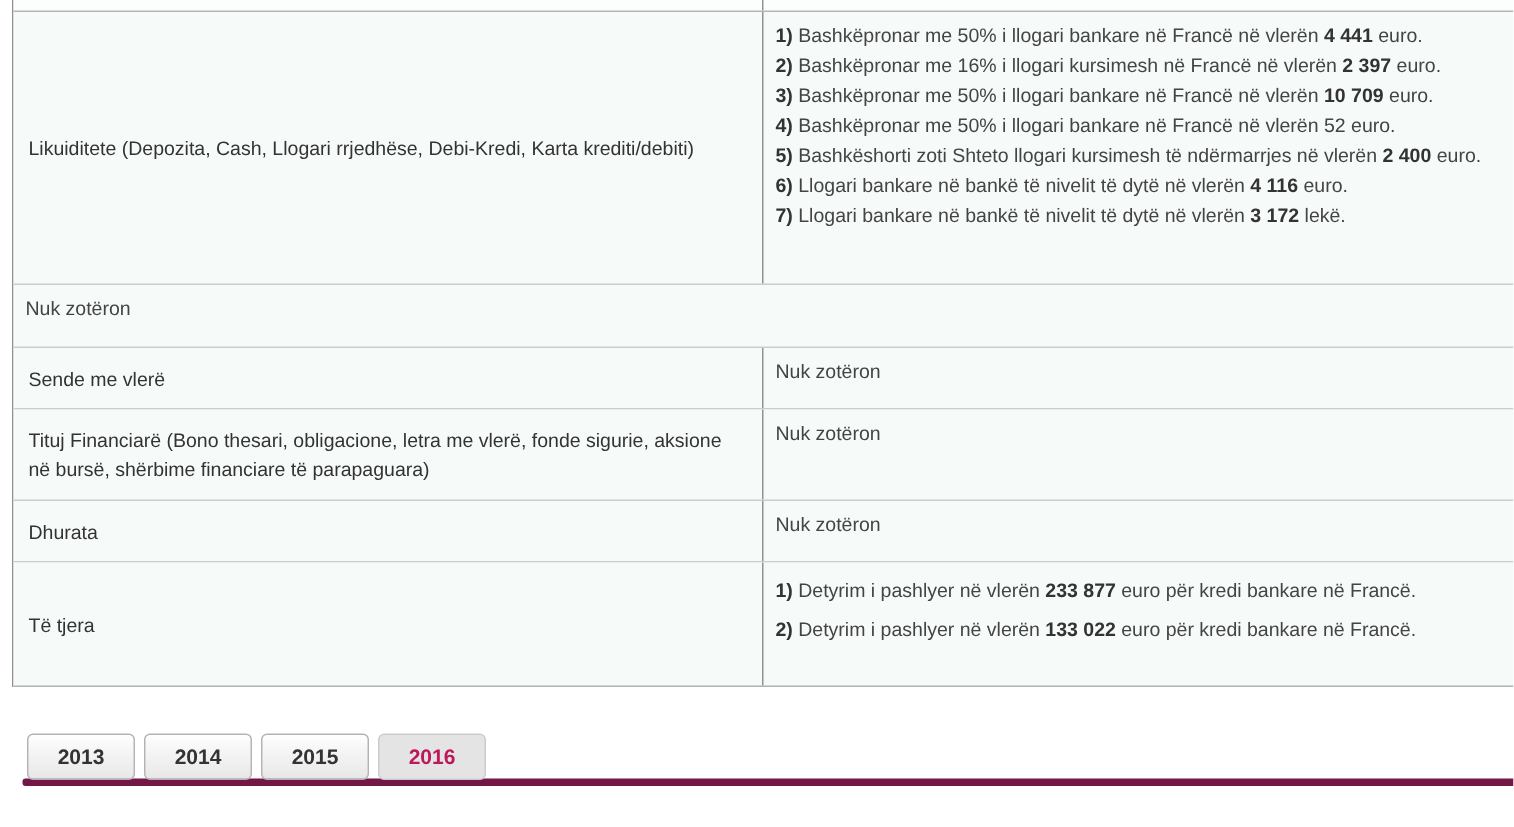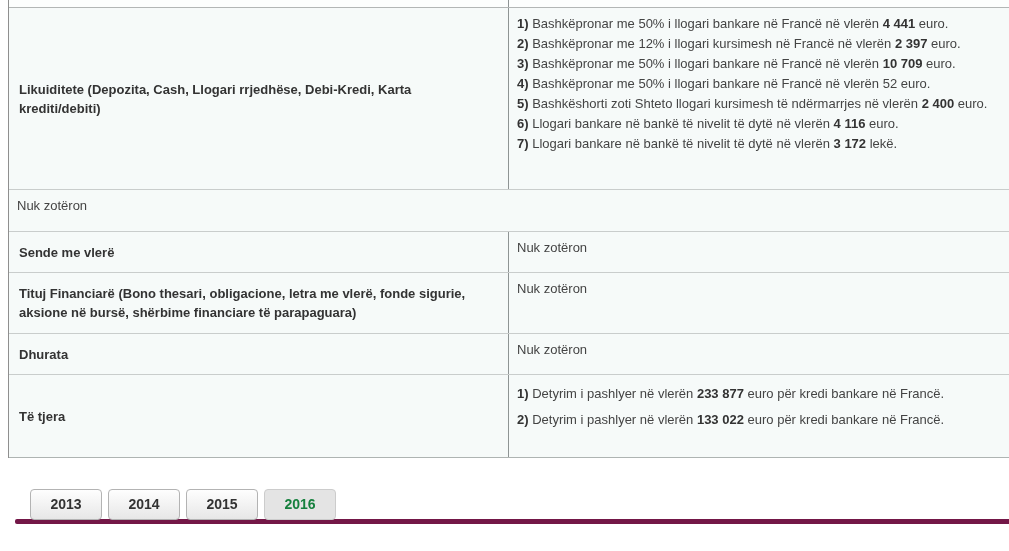--- a/index.html
+++ b/index.html
@@ -15,56 +15,56 @@
   .row-0 { height:8px;  background:#fcfefd; border-bottom:1px solid #b2b6b5; }
   .row-1 { height:182px; }
   .row-2 { height:42px; }
   .row-3 { height:41px; }
   .row-4 { height:61px; }
   .row-5 { height:41px; }
   .row-6 { height:83px; border-bottom:1px solid #aeb4b2; }
 
   .cell-left  { width:500px; flex:0 0 500px; display:flex; align-items:center;
                 padding:8px 14px 8px 10px; border-right:1px solid #8e9494;
-                font-size:13px; font-weight:bold; color:#333; line-height:19px; }
+                font-size:13px; font-weight:normal; color:#333; line-height:19px; }
   .cell-right { flex:1 1 auto; display:flex; flex-direction:column;
                 justify-content:flex-start; padding:6px 10px 6px 8px;
                 font-size:13px; color:#444; }
   .line { line-height:20px; white-space:nowrap; }
   .row-6 .line { margin:3px 0; }
   .line b { color:#333; }
 
   
-  .tabs { position:absolute; left:30px; top:489px; display:flex; }
+  .tabs { position:absolute; left:18px; top:489px; display:flex; }
   .tab-btn { width:72px; height:31px; margin-right:6px; text-align:center;
              line-height:29px; font-size:14px; font-weight:bold; color:#333;
              background:linear-gradient(#fefefe,#e7e7e7);
              border:1px solid #b3b3b3; border-radius:4px;
              cursor:pointer; position:relative; z-index:2; }
-  .tab-btn.disabled { background:#e4e4e4; color:#15803d; border-color:#cccccc;
+  .tab-btn.disabled { background:#e4e4e4; color:#be185d; border-color:#cccccc;
                       cursor:default; }
   .accent-bar { position:absolute; left:15px; top:519px; width:994px; height:5px;
                 border-radius:2px 0 0 2px; z-index:1; }
 </style>
 </head>
 <body>
 
 <div class="stage">
 
   <div class="asset-table" id="asset-table">
     <div class="row row-0">
       <div class="cell-left" style="padding:0;"></div>
       <div class="cell-right" style="padding:0;"></div>
     </div>
 
   <div class="row row-1">
         <div class="cell-left">Likuiditete (Depozita, Cash, Llogari rrjedhëse, Debi-Kredi, Karta krediti/debiti)</div>
         <div class="cell-right">
           <div class="line"><b>1)</b><span> Bashkëpronar me 50% i llogari bankare në Francë në vlerën </span><b>4 441</b><span> euro.</span></div>
-          <div class="line"><b>2)</b><span> Bashkëpronar me 12% i llogari kursimesh në Francë në vlerën </span><b>2 397</b><span> euro.</span></div>
+          <div class="line"><b>2)</b><span> Bashkëpronar me 16% i llogari kursimesh në Francë në vlerën </span><b>2 397</b><span> euro.</span></div>
           <div class="line"><b>3)</b><span> Bashkëpronar me 50% i llogari bankare në Francë në vlerën </span><b>10 709</b><span> euro.</span></div>
           <div class="line"><b>4)</b><span> Bashkëpronar me 50% i llogari bankare në Francë në vlerën 52 euro.</span></div>
           <div class="line"><b>5)</b><span> Bashkëshorti zoti Shteto llogari kursimesh të ndërmarrjes në vlerën </span><b>2 400</b><span> euro.</span></div>
           <div class="line"><b>6)</b><span> Llogari bankare në bankë të nivelit të dytë në vlerën </span><b>4 116</b><span> euro.</span></div>
           <div class="line"><b>7)</b><span> Llogari bankare në bankë të nivelit të dytë në vlerën </span><b>3 172</b><span> lekë.</span></div>
         </div>
       </div>
       <div class="row row-2">
         <div class="cell-right">
           <div class="line"><span>Nuk zotëron</span></div>

